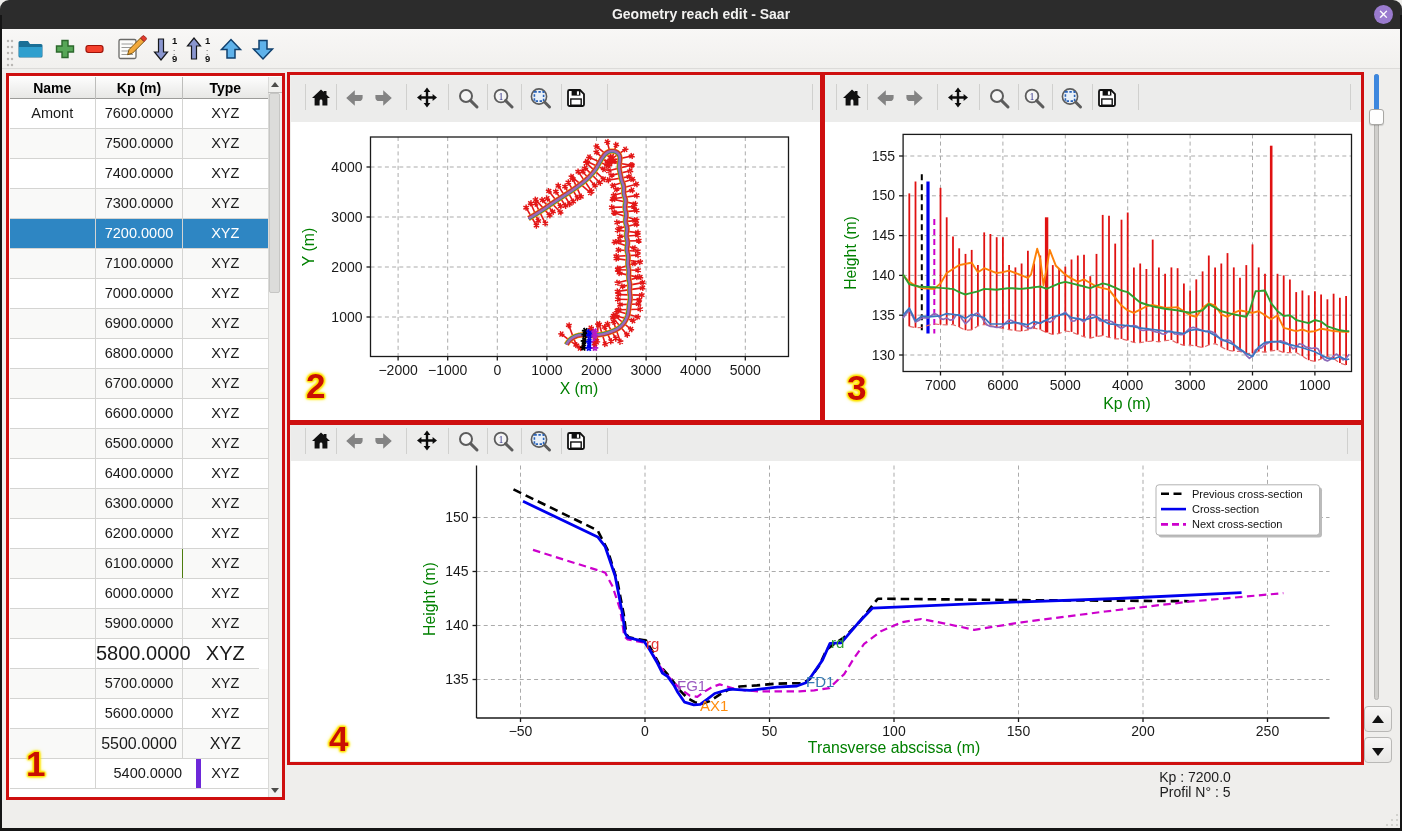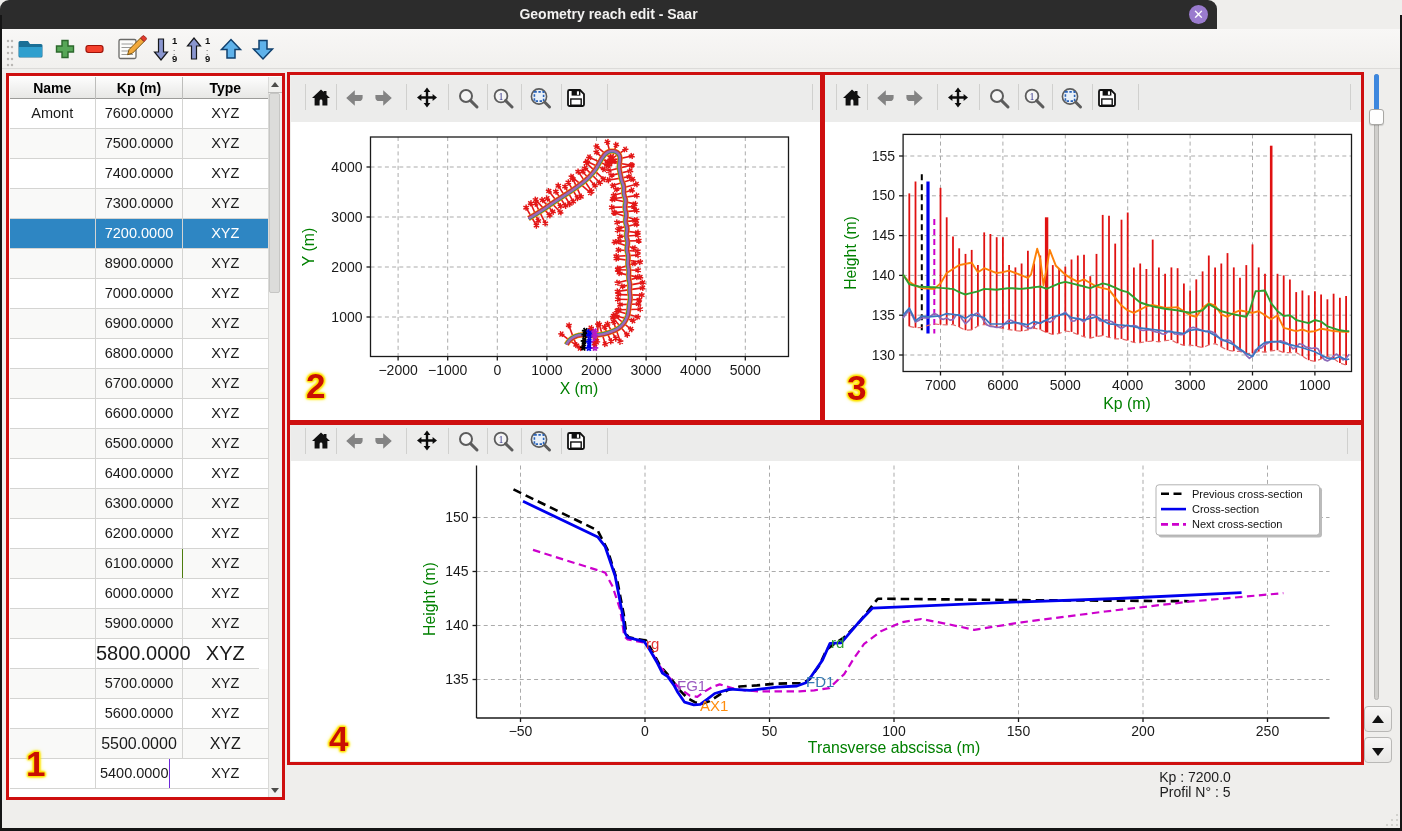--- a/index.html
+++ b/index.html
@@ -1,17 +1,17 @@
 <!DOCTYPE html>
 <html><head><meta charset="utf-8"><style>
 *{margin:0;padding:0;box-sizing:border-box}
 html,body{width:1402px;height:831px;overflow:hidden;background:#efeeec;font-family:"Liberation Sans",sans-serif}
 .abs{position:absolute}
 #win{position:absolute;left:0;top:0;width:1402px;height:831px;background:#efeeec;border-radius:10px 10px 0 0}
-#titlebar{position:absolute;left:0;top:0;width:1217px;height:29px;background:#2c2c2c;border-radius:9px 9px 0 0;color:#f3f2f1;font-size:14px;font-weight:bold;text-align:center;line-height:29px}
+#titlebar{position:absolute;left:0;top:0;width:1402px;height:29px;background:#2c2c2c;border-radius:9px 9px 0 0;color:#f3f2f1;font-size:14px;font-weight:bold;text-align:center;line-height:29px}
 #closebtn{position:absolute;right:9px;top:5px;width:19px;height:19px;border-radius:50%;background:#9a7bce;color:#fff;font-size:13px;font-weight:normal;line-height:19px;text-align:center}
 #toolbar{position:absolute;left:2px;top:29px;width:1398px;height:40px;background:linear-gradient(#f8f7f6,#f1f0ee);border-bottom:1px solid #dcdbd9}
 .rframe{position:absolute;border:3.5px solid #ce0f0f}
 .mpltb{position:absolute;background:#ececeb}
 .white{position:absolute;background:#ffffff}
 .sep{position:absolute;width:1px;top:84px;height:26px;background:#d0d0ce}
 .sep4{position:absolute;width:1px;top:428px;height:26px;background:#d0d0ce}
 .num{position:absolute;font-size:35px;font-weight:bold;color:#c90f02;text-shadow:0 0 2px #ffe400,0 0 3px #ffe400,1px 1px 2px #ffe400,-1px -1px 2px #ffe400,1px -1px 2px #ffe400,-1px 1px 2px #ffe400,0 0 5px #ffe90a}
 #kptext{position:absolute;right:47px;top:770px;width:320px;text-align:center;font-size:14px;color:#1c1c1c;line-height:14.5px}
 .btnud{position:absolute;left:1364px;width:28px;height:26px;border:1px solid #b9b8b6;border-radius:4px;background:linear-gradient(#f7f6f5,#e9e8e6);text-align:center}
@@ -194,21 +194,21 @@
         <div class="abs" style="left:86.5px;top:0;width:87px;height:29px;border-right:1px solid #d4d4d2;text-align:center;line-height:29px">7300.0000</div>
         <div class="abs" style="left:173.5px;top:0;width:84.5px;height:29px;text-align:center;line-height:29px">XYZ</div>
       </div>
       <div class="abs" style="left:0;top:142.5px;width:258px;height:30px;background:#2e86c3;color:#ffffff;border-bottom:1px solid #d4d4d2;font-size:14.5px">
         <div class="abs" style="left:0;top:0;width:86.5px;height:29px;border-right:1px solid #d4d4d2;text-align:center;line-height:29px"></div>
         <div class="abs" style="left:86.5px;top:0;width:87px;height:29px;border-right:1px solid #d4d4d2;text-align:center;line-height:29px">7200.0000</div>
         <div class="abs" style="left:173.5px;top:0;width:84.5px;height:29px;text-align:center;line-height:29px">XYZ</div>
       </div>
       <div class="abs" style="left:0;top:172.5px;width:258px;height:30px;background:#f9f9f8;color:#1a1a1a;border-bottom:1px solid #d4d4d2;font-size:14.5px">
         <div class="abs" style="left:0;top:0;width:86.5px;height:29px;border-right:1px solid #d4d4d2;text-align:center;line-height:29px"></div>
-        <div class="abs" style="left:86.5px;top:0;width:87px;height:29px;border-right:1px solid #d4d4d2;text-align:center;line-height:29px">8900.0000</div>
+        <div class="abs" style="left:86.5px;top:0;width:87px;height:29px;border-right:1px solid #d4d4d2;text-align:center;line-height:29px">7100.0000</div>
         <div class="abs" style="left:173.5px;top:0;width:84.5px;height:29px;text-align:center;line-height:29px">XYZ</div>
       </div>
       <div class="abs" style="left:0;top:202.5px;width:258px;height:30px;background:#ffffff;color:#1a1a1a;border-bottom:1px solid #d4d4d2;font-size:14.5px">
         <div class="abs" style="left:0;top:0;width:86.5px;height:29px;border-right:1px solid #d4d4d2;text-align:center;line-height:29px"></div>
         <div class="abs" style="left:86.5px;top:0;width:87px;height:29px;border-right:1px solid #d4d4d2;text-align:center;line-height:29px">7000.0000</div>
         <div class="abs" style="left:173.5px;top:0;width:84.5px;height:29px;text-align:center;line-height:29px">XYZ</div>
       </div>
       <div class="abs" style="left:0;top:232.5px;width:258px;height:30px;background:#f9f9f8;color:#1a1a1a;border-bottom:1px solid #d4d4d2;font-size:14.5px">
         <div class="abs" style="left:0;top:0;width:86.5px;height:29px;border-right:1px solid #d4d4d2;text-align:center;line-height:29px"></div>
         <div class="abs" style="left:86.5px;top:0;width:87px;height:29px;border-right:1px solid #d4d4d2;text-align:center;line-height:29px">6900.0000</div>
@@ -279,21 +279,21 @@
         <div class="abs" style="left:86.5px;top:0;width:87px;height:29px;border-right:1px solid #d4d4d2;text-align:center;line-height:29px">5600.0000</div>
         <div class="abs" style="left:173.5px;top:0;width:84.5px;height:29px;text-align:center;line-height:29px">XYZ</div>
       </div>
       <div class="abs" style="left:0;top:652.5px;width:258px;height:30px;background:#f9f9f8;color:#1a1a1a;border-bottom:1px solid #d4d4d2;font-size:16px">
         <div class="abs" style="left:0;top:0;width:86.5px;height:29px;border-right:1px solid #d4d4d2;text-align:center;line-height:29px"></div>
         <div class="abs" style="left:86.5px;top:0;width:87px;height:29px;border-right:1px solid #d4d4d2;text-align:center;line-height:29px">5500.0000</div>
         <div class="abs" style="left:173.5px;top:0;width:84.5px;height:29px;text-align:center;line-height:29px">XYZ</div>
       </div>
       <div class="abs" style="left:0;top:682.5px;width:258px;height:30px;background:#ffffff;color:#1a1a1a;border-bottom:1px solid #d4d4d2;font-size:14.5px">
         <div class="abs" style="left:0;top:0;width:86.5px;height:29px;border-right:1px solid #d4d4d2;text-align:center;line-height:29px"></div>
-        <div class="abs" style="left:73px;top:0;width:87px;height:29px;border-right:1px solid #6d28d9;text-align:right;line-height:29px">5400.0000</div>
+        <div class="abs" style="left:104px;top:0;width:87px;height:29px;border-right:5px solid #6d28d9;text-align:left;line-height:29px">5400.0000</div>
         <div class="abs" style="left:173.5px;top:0;width:84.5px;height:29px;text-align:center;line-height:29px">XYZ</div>
       </div>
       <div class="abs" style="left:258px;top:0;width:14px;height:720.5px;background:#f1f1ef;border-left:1px solid #dadad8"></div>
       <svg class="abs" style="left:258px;top:2px" width="14" height="12">
         <path d="M3 8 L7 3 L11 8 Z" fill="#4c4c4a"></path>
       </svg>
       <svg class="abs" style="left:258px;top:707px" width="14" height="12">
         <path d="M3 4 L7 9 L11 4 Z" fill="#4c4c4a"></path>
       </svg>
       <div class="abs" style="left:259.5px;top:16px;width:11px;height:200px;background:#dcdcda;border:1px solid #c6c6c4;border-radius:2px"></div>

